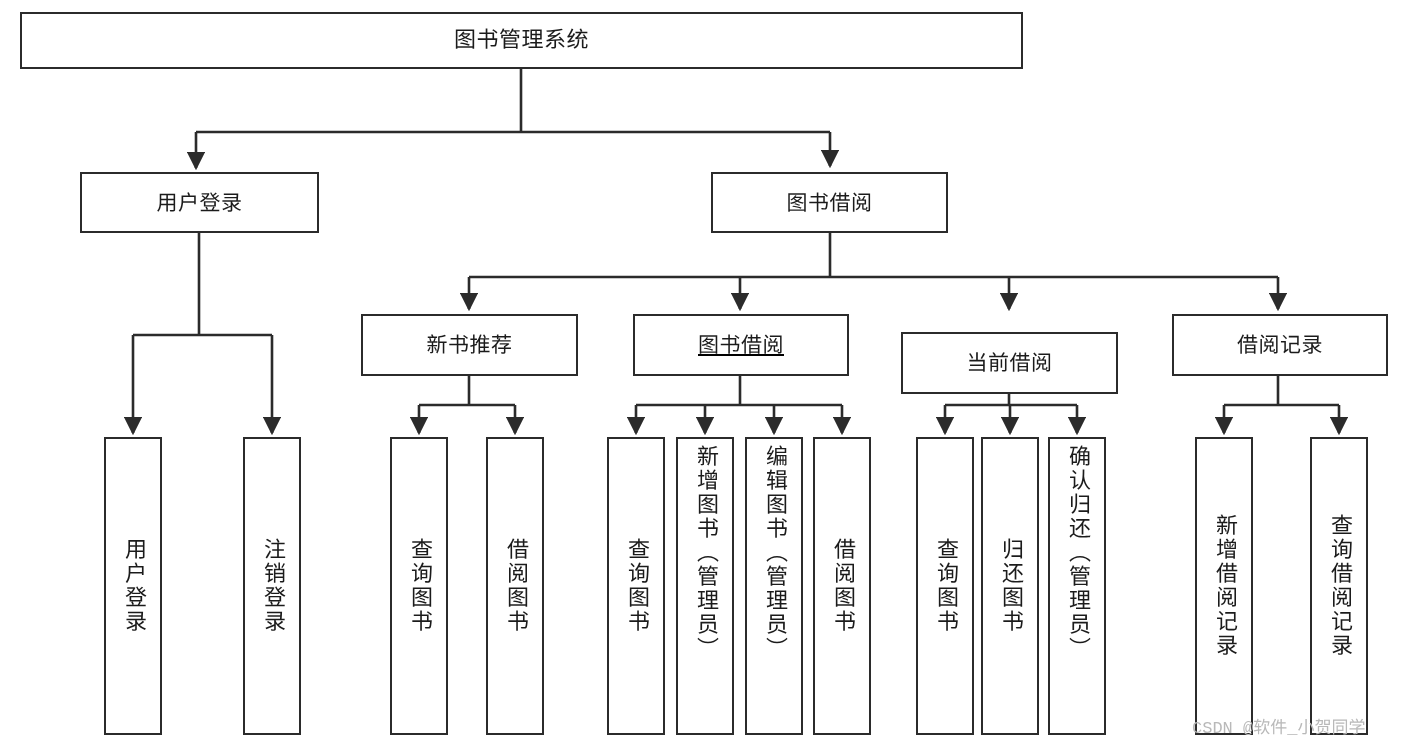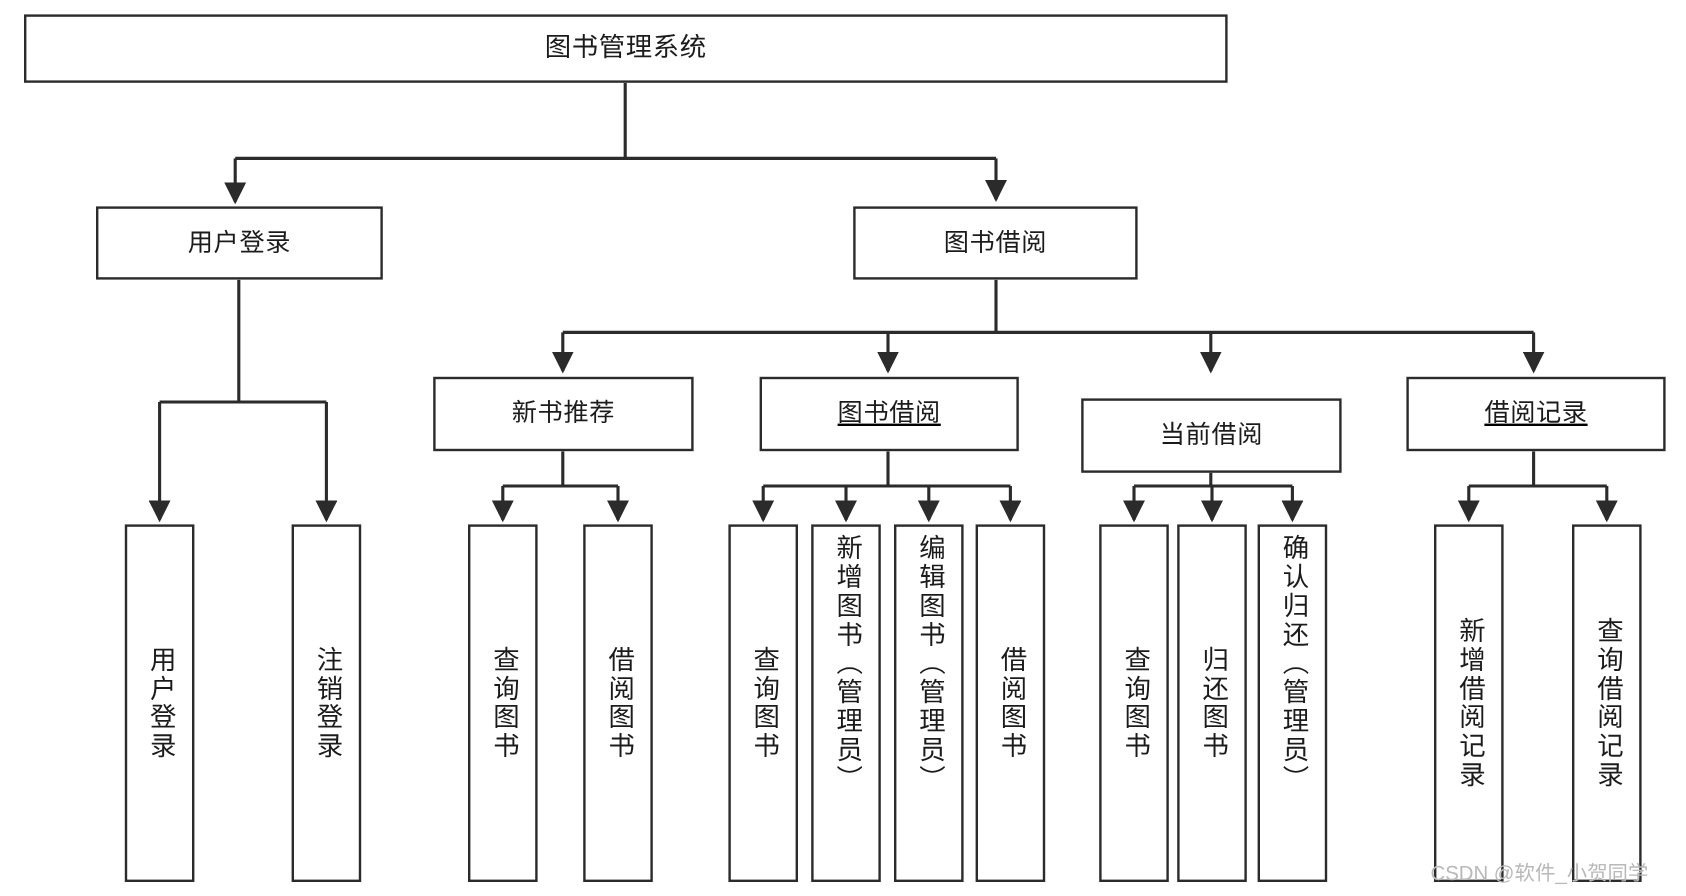--- a/index.html
+++ b/index.html
@@ -68,21 +68,21 @@
   .node.leaf.centered {
     align-items: center;
     padding-top: 0;
   }
   .watermark {
     position: absolute;
     color: #b9b9b9;
     font-size: 17px;
     white-space: nowrap;
     z-index: 5;
-    font-family: Liberation Sans, sans-serif;
+    font-family: Liberation Mono, monospace;
   }
 </style>
 </head>
 <body>
 
 <div id="diagram-canvas">
 
   <svg id="connector-layer" viewBox="0 0 1405 747" width="1405" height="747" xmlns="http://www.w3.org/2000/svg">
     <defs>
       <marker id="arrow" viewBox="0 0 12 12" refX="10.5" refY="6" markerWidth="7" markerHeight="7" orient="auto-start-reverse">
@@ -146,21 +146,21 @@
 
   <div class="node horiz" style="left:361px; top:314px; width:217px; height:62px;">
     <span class="node-label">新书推荐</span>
   </div>
   <div class="node horiz" style="left:633px; top:314px; width:216px; height:62px;text-decoration:underline;">
     <span class="node-label">图书借阅</span>
   </div>
   <div class="node horiz" style="left:901px; top:332px; width:217px; height:62px;">
     <span class="node-label">当前借阅</span>
   </div>
-  <div class="node horiz" style="left:1172px; top:314px; width:216px; height:62px;text-decoration:underline;">
+  <div class="node horiz" style="left:1172px; top:314px; width:216px; height:62px;">
     <span class="node-label">借阅记录</span>
   </div>
 
   <div class="node leaf centered" style="left:104px; top:437px; width:58px; height:298px;">
     <span class="node-label">用户登录</span>
   </div>
   <div class="node leaf centered" style="left:243px; top:437px; width:58px; height:298px;">
     <span class="node-label">注销登录</span>
   </div>
 

